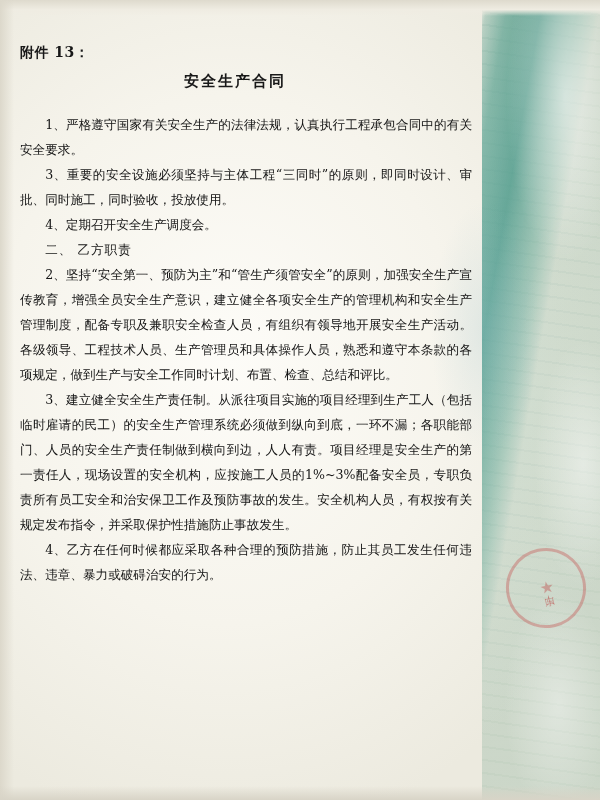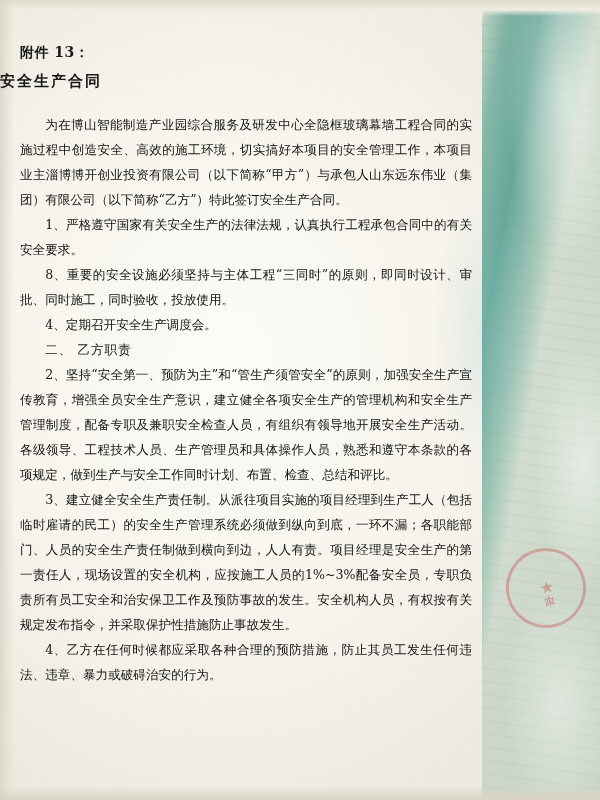--- a/index.html
+++ b/index.html
@@ -128,21 +128,21 @@
     top: 44px;
     font-size: 14px;
     font-weight: bold;
     letter-spacing: 0.5px;
   }
   .doc-title {
     position: absolute;
     left: 0;
     top: 72px;
     width: 470px;
-    text-align: left;
+    text-align: center;
     font-size: 15px;
     font-weight: bold;
     letter-spacing: 2px;
   }
   .body-text {
     position: absolute;
     left: 20px;
     top: 112px;
     width: 452px;
     font-size: 12.6px;
@@ -180,23 +180,22 @@
 
   <div class="seal">
     <span>山东</span>
     <span class="seal-star">★</span>
   </div>
 
   <div class="content">
     <div class="attachment-label">附件 13：</div>
     <div class="doc-title">安全生产合同</div>
     <div class="body-text" id="body-text">
-        <p class="sub">为在博山智能制造产业园综合服务及研发中心全隐框玻璃幕墙工程合同的实施过程中创造安全、高效的施工环境，切实搞好本项目的安全管理工作，本项目业主淄博博开创业投资有限公司（以下简称“甲方”）与承包人山东远东伟业（集团）有限公司（以下简称“乙方”）特此签订安全生产合同。</p>
         <p class="sub">1、严格遵守国家有关安全生产的法律法规，认真执行工程承包合同中的有关安全要求。</p>
-        <p class="sub">8、重要的安全设施必须坚持与主体工程“三同时”的原则，即同时设计、审批、同时施工，同时验收，投放使用。</p>
+        <p class="sub">3、重要的安全设施必须坚持与主体工程“三同时”的原则，即同时设计、审批、同时施工，同时验收，投放使用。</p>
         <p class="sub">4、定期召开安全生产调度会。</p>
         <p class="sec">二、  乙方职责</p>
         <p class="sub">2、坚持“安全第一、预防为主”和“管生产须管安全”的原则，加强安全生产宣传教育，增强全员安全生产意识，建立健全各项安全生产的管理机构和安全生产管理制度，配备专职及兼职安全检查人员，有组织有领导地开展安全生产活动。各级领导、工程技术人员、生产管理员和具体操作人员，熟悉和遵守本条款的各项规定，做到生产与安全工作同时计划、布置、检查、总结和评比。</p>
         <p class="sub">3、建立健全安全生产责任制。从派往项目实施的项目经理到生产工人（包括临时雇请的民工）的安全生产管理系统必须做到纵向到底，一环不漏；各职能部门、人员的安全生产责任制做到横向到边，人人有责。项目经理是安全生产的第一责任人，现场设置的安全机构，应按施工人员的1%~3%配备安全员，专职负责所有员工安全和治安保卫工作及预防事故的发生。安全机构人员，有权按有关规定发布指令，并采取保护性措施防止事故发生。</p>
         <p class="sub">4、乙方在任何时候都应采取各种合理的预防措施，防止其员工发生任何违法、违章、暴力或破碍治安的行为。</p>
       </div>
   </div>
 </div>
 
 </body></html>

